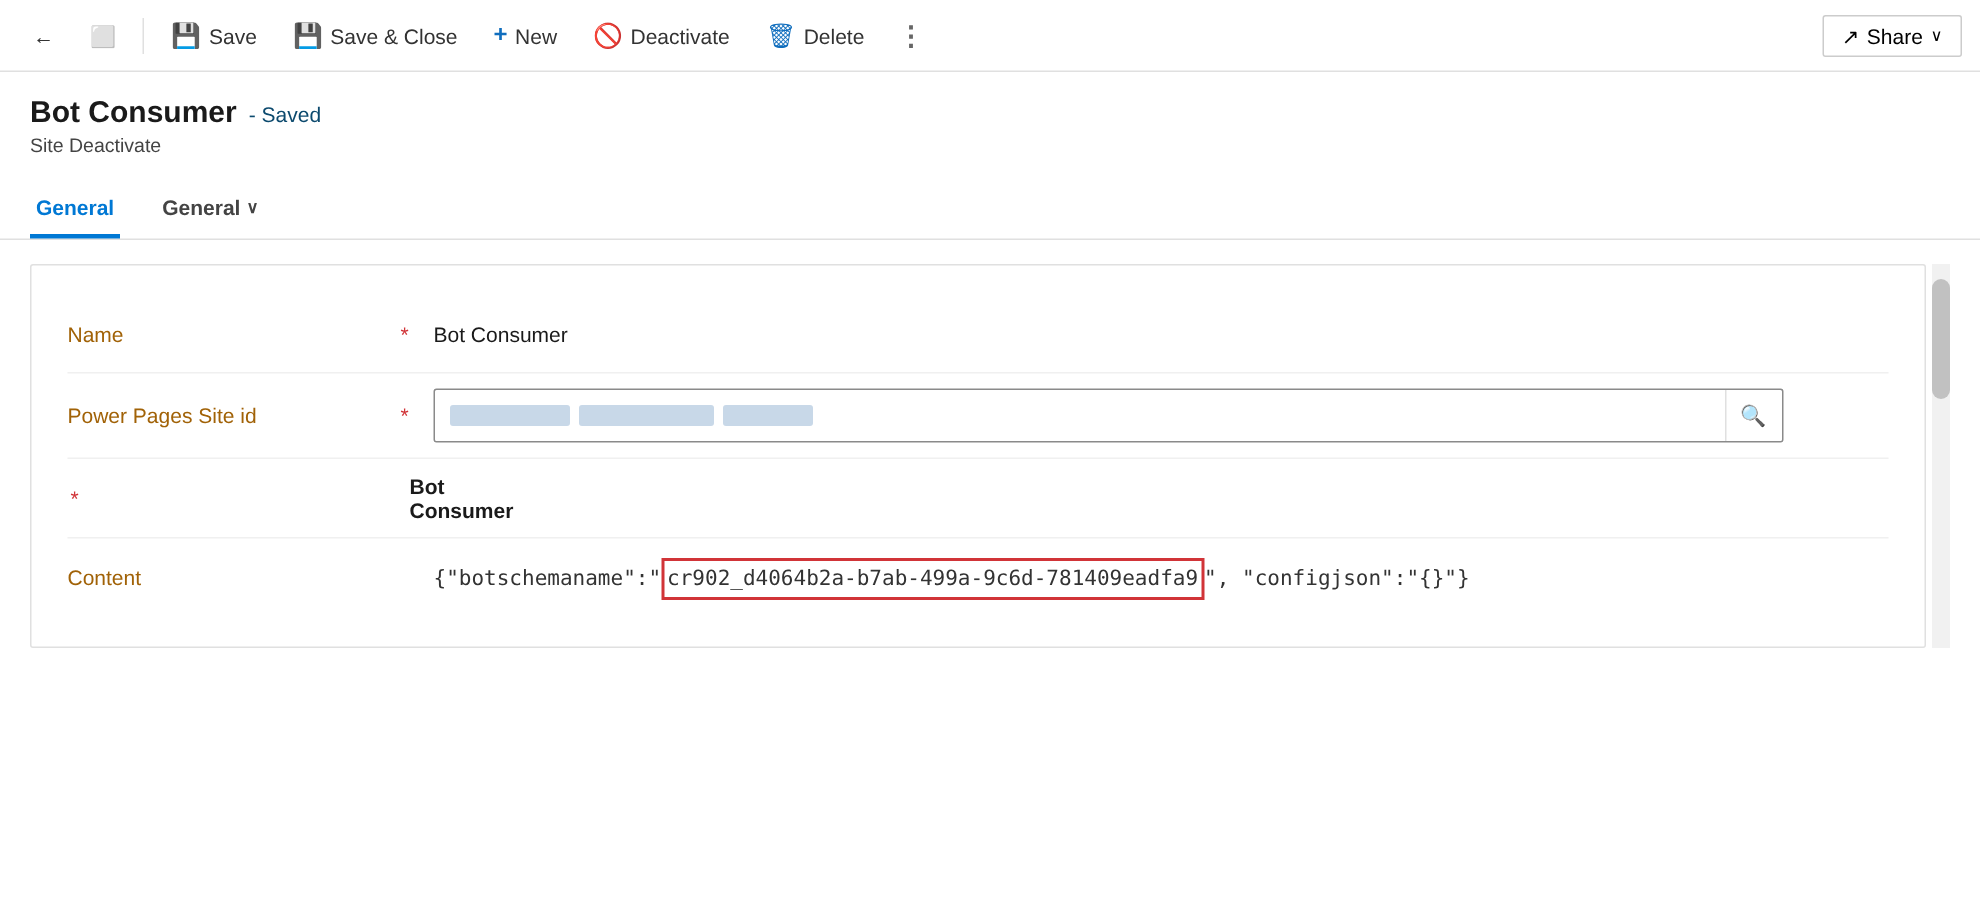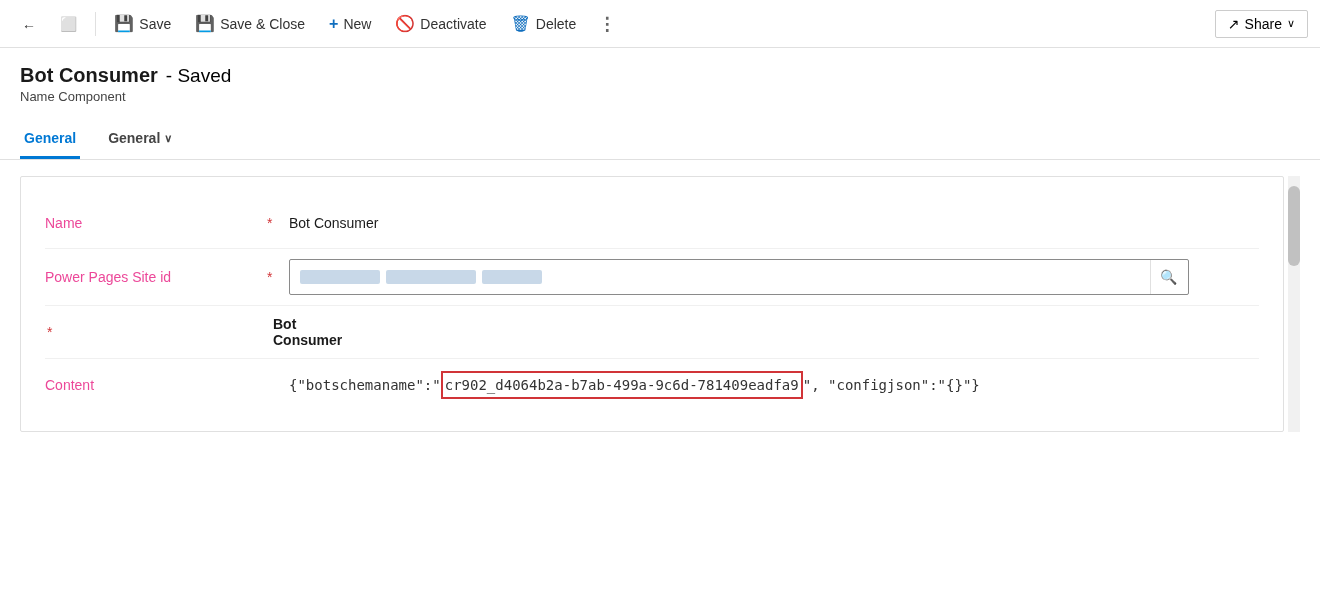--- a/index.html
+++ b/index.html
@@ -28,21 +28,21 @@
       cursor: pointer; font-size: 14px; background: #fff;
     }
 
     
     .page-header {
       padding: 16px 20px 8px;
       border-bottom: none;
     }
     .page-title-row { display: flex; align-items: baseline; gap: 8px; margin-bottom: 2px; }
     .page-title { font-size: 20px; font-weight: 600; color: #1a1a1a; }
-    .page-saved { font-size: 19px; color: #000000; }
+    .page-saved { font-size: 14px; color: #0c4a6e; }
     .page-subtitle { font-size: 13px; color: #444; }
 
     
     .tabs-bar {
       display: flex; 
       padding: 0 20px;
       border-bottom: 1px solid #e0e0e0;
       margin-top: 8px;
     }
     .tab {
@@ -73,21 +73,21 @@
     
     .form-row {
       display: grid;
       grid-template-columns: 220px 16px 1fr;
       align-items: center;
       min-height: 52px;
       border-bottom: 1px solid #f0f0f0;
       padding: 10px 0;
     }
     .form-row:last-child { border-bottom: none; }
-    .form-label { font-size: 14px; color: #ec4899; padding-right: 8px; }
+    .form-label { font-size: 14px; color: #a16207; padding-right: 8px; }
     .required-star { color: #d13438; font-size: 14px; margin-left: 2px; }
     .form-value { font-size: 14px; color: #1a1a1a; font-weight: 400; padding-left: 8px; }
     .form-value.bold { font-weight: 600; }
 
     
     .lookup-field {
       display: flex; align-items: center;
       border: 1px solid #8a8a8a; border-radius: 2px;
       background: #fff; height: 36px; overflow: hidden;
       max-width: 900px;
@@ -167,21 +167,21 @@
     <span>Share</span>
     <span style="font-size:11px;">∨</span>
   </button>
 </div>
 
 <div class="page-header">
   <div class="page-title-row">
     <span class="page-title">Bot Consumer</span>
     <span class="page-saved">- Saved</span>
   </div>
-  <div class="page-subtitle">Name Component</div>
+  <div class="page-subtitle">Site Deactivate</div>
 </div>
 
 <div class="tabs-bar">
   <div class="tab active">
     <span>General</span>
   </div>
   <div class="tab">
     <span>General</span>
     <span class="tab-chevron">∨</span>
   </div>

